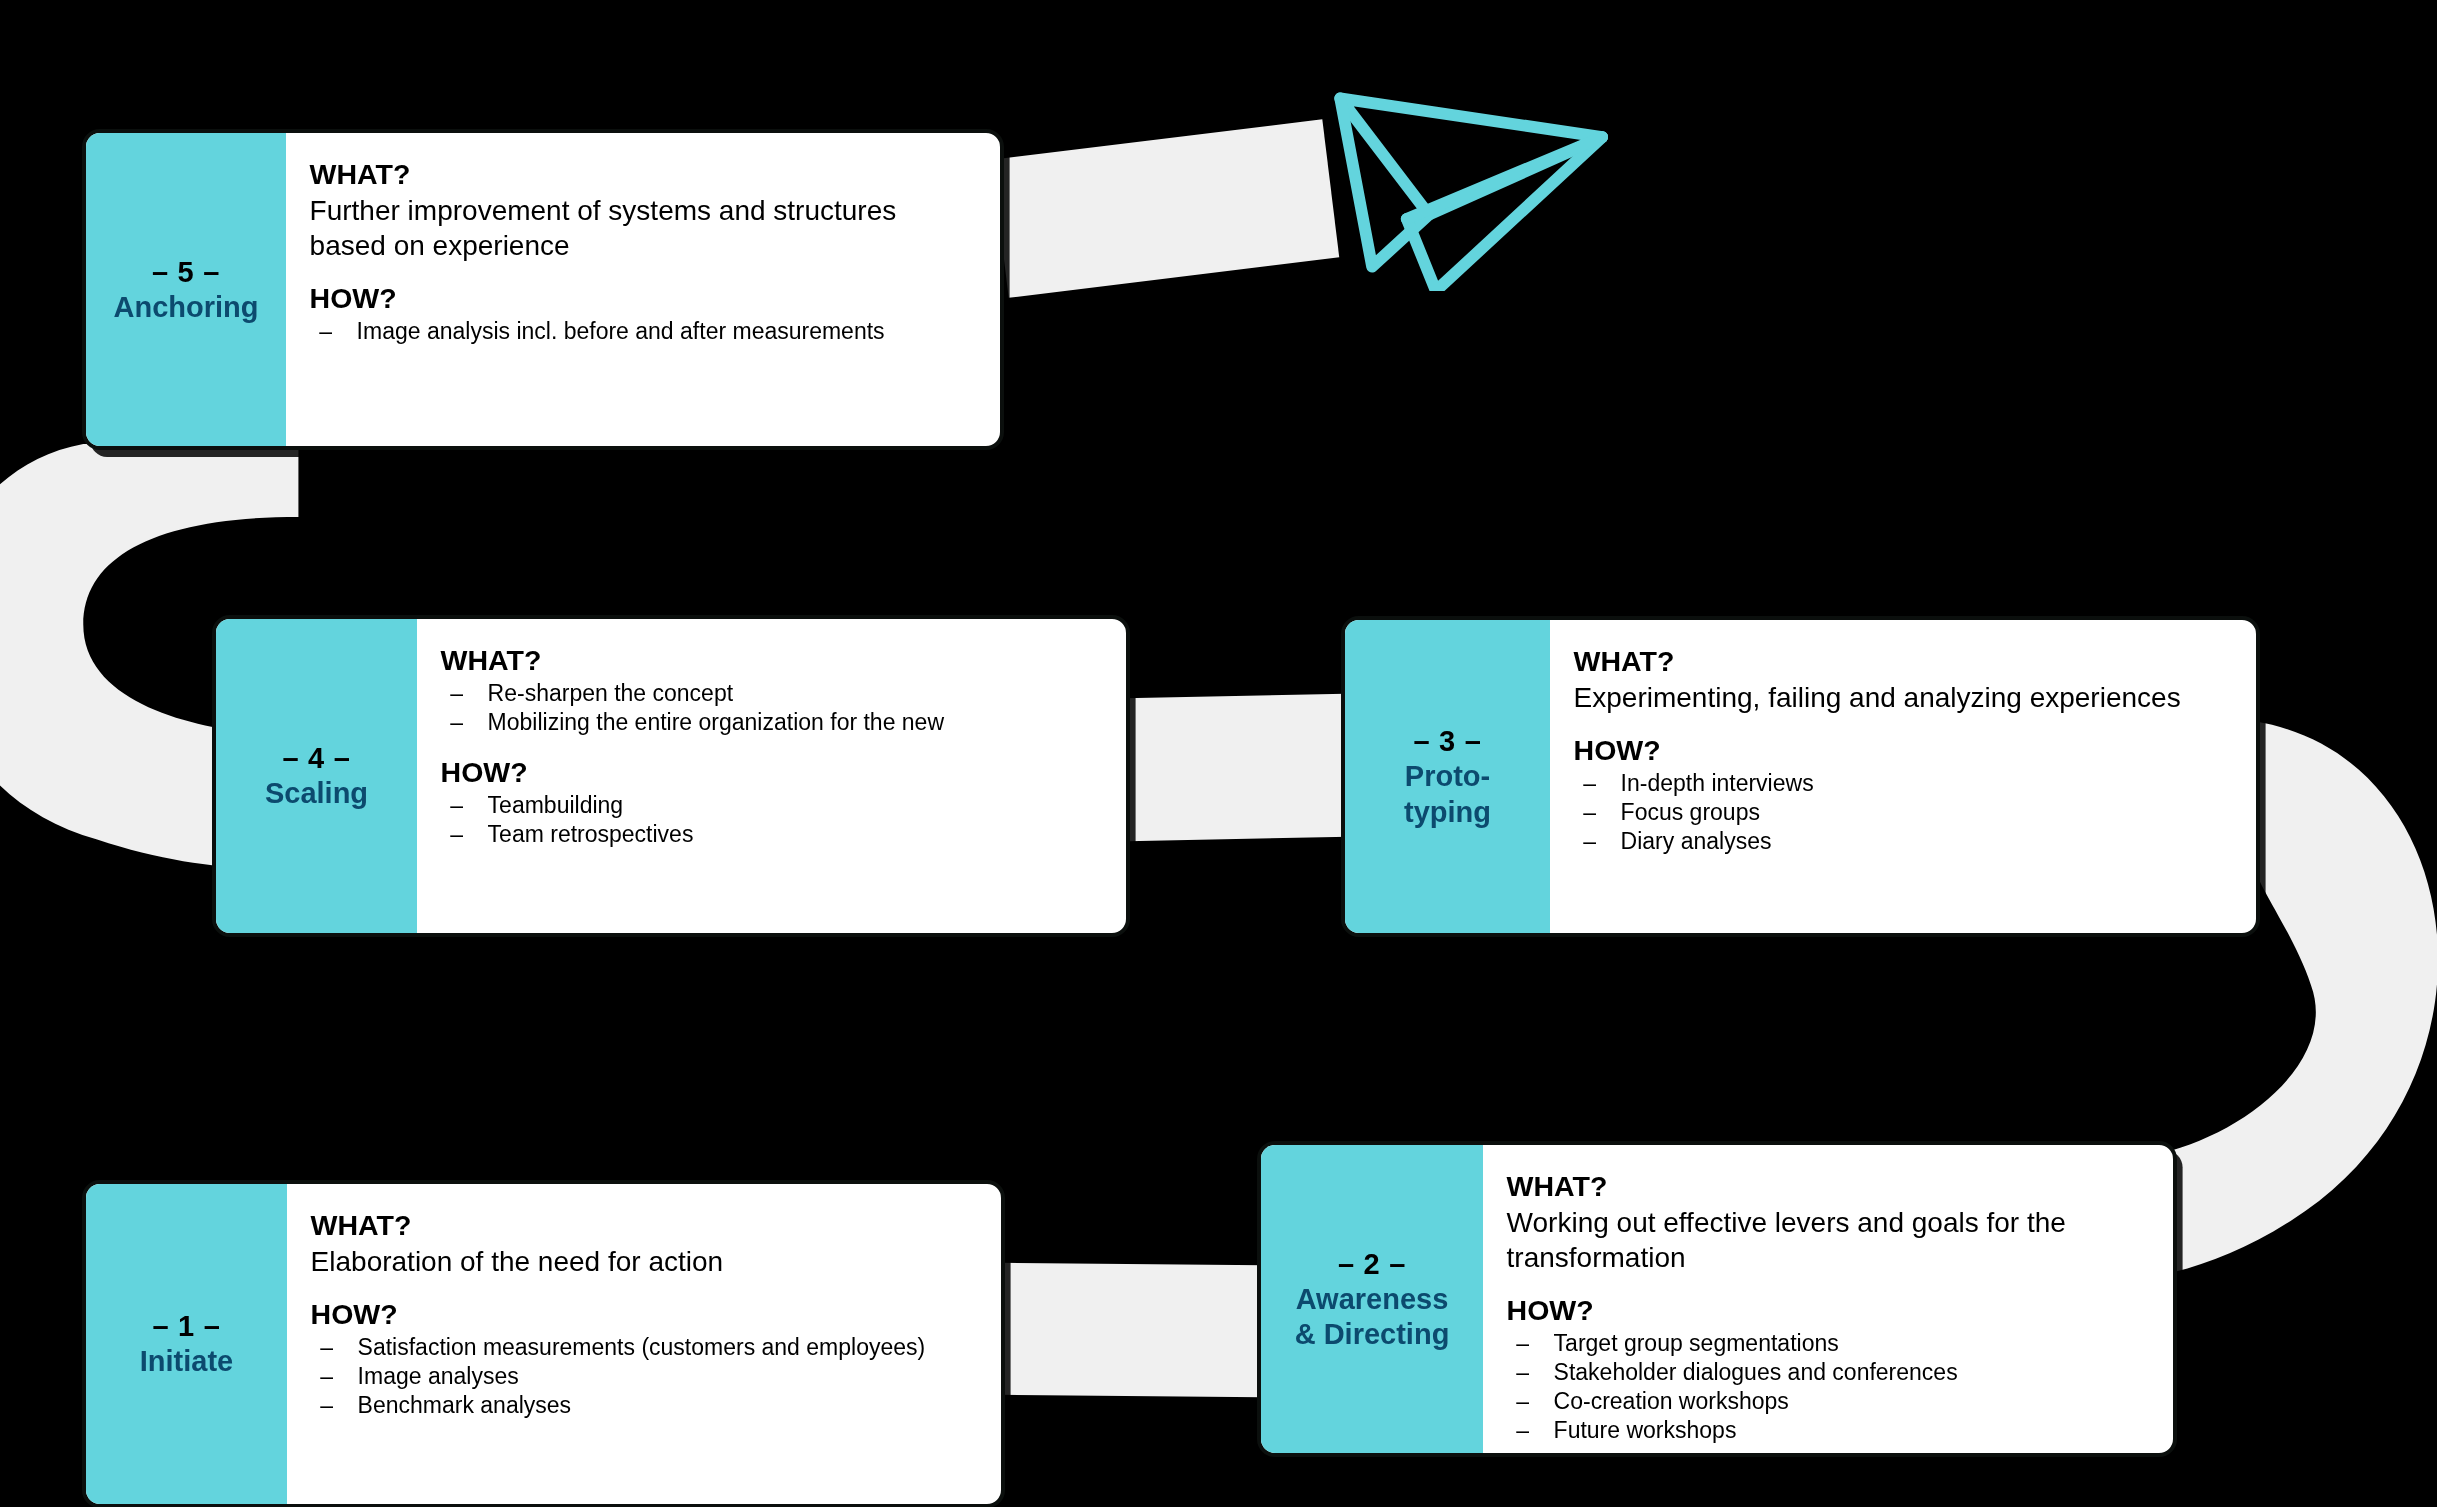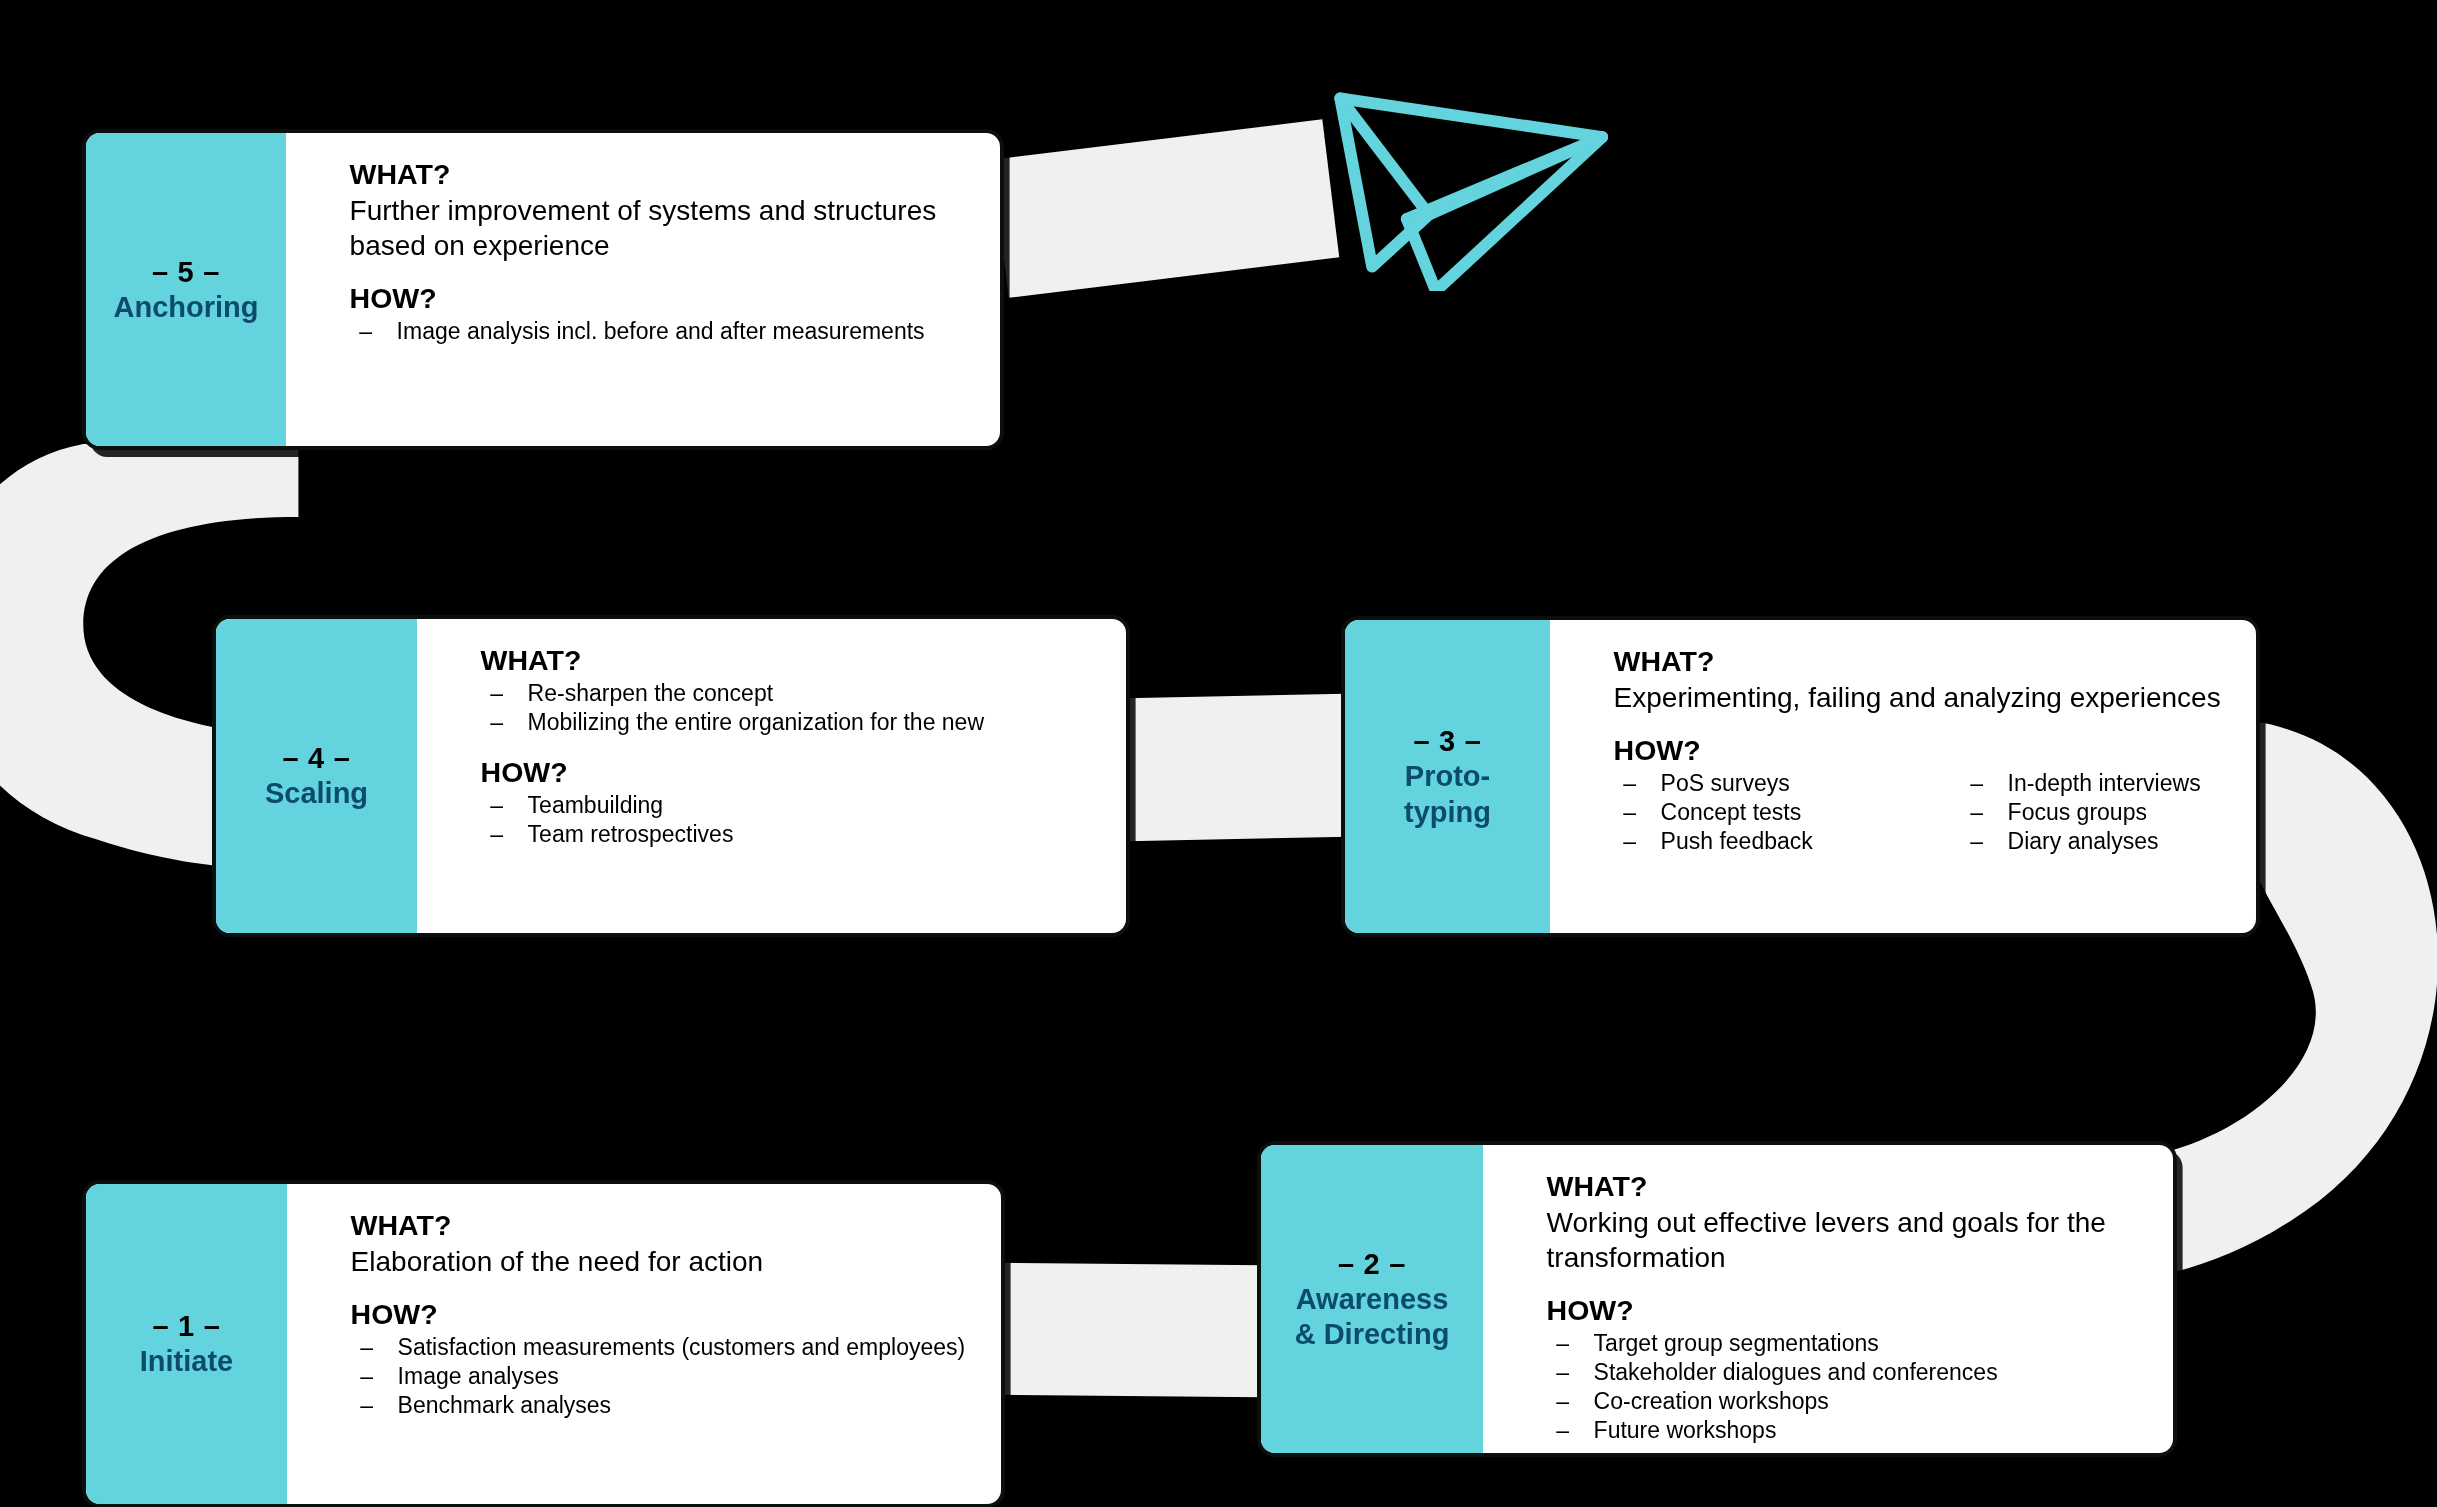--- a/index.html
+++ b/index.html
@@ -59,21 +59,20 @@
     color: #0c4a6e;
     line-height: 1.22;
     text-align: center;
     white-space: nowrap;
   }
   .card-body {
     flex: 1 1 auto;
     box-sizing: border-box;
     padding: 23.6px 21px 14px 23.6px;
     color: #000;
-    margin-left: 40px;
   }
   .sect-head {
     font-weight: bold;
     font-size: 28.5px;
     line-height: 1.22;
     margin: 0 0 1.4px 0;
   }
   .sect-head.second { margin-top: 18px; }
   .plain-line {
     font-size: 28px;
@@ -209,25 +208,20 @@
     <div class="card-tab">
       <div class="step-num">– 3 –</div>
       <div class="step-name">Proto-</div>
       <div class="step-name">typing</div>
     </div>
     <div class="card-body">
       <div class="sect-head">WHAT?</div>
       <p class="plain-line">Experimenting, failing and analyzing experiences</p>
       <div class="sect-head second">HOW?</div>
       <div class="two-col">
-        <ul class="bullets colA">
-          <li>PoS surveys</li>
-          <li>Concept tests</li>
-          <li>Push feedback</li>
-        </ul>
         <ul class="bullets">
           <li>In-depth interviews</li>
           <li>Focus groups</li>
           <li>Diary analyses</li>
         </ul>
       </div>
     </div>
   </div>
 
   <div class="card" id="card2">

